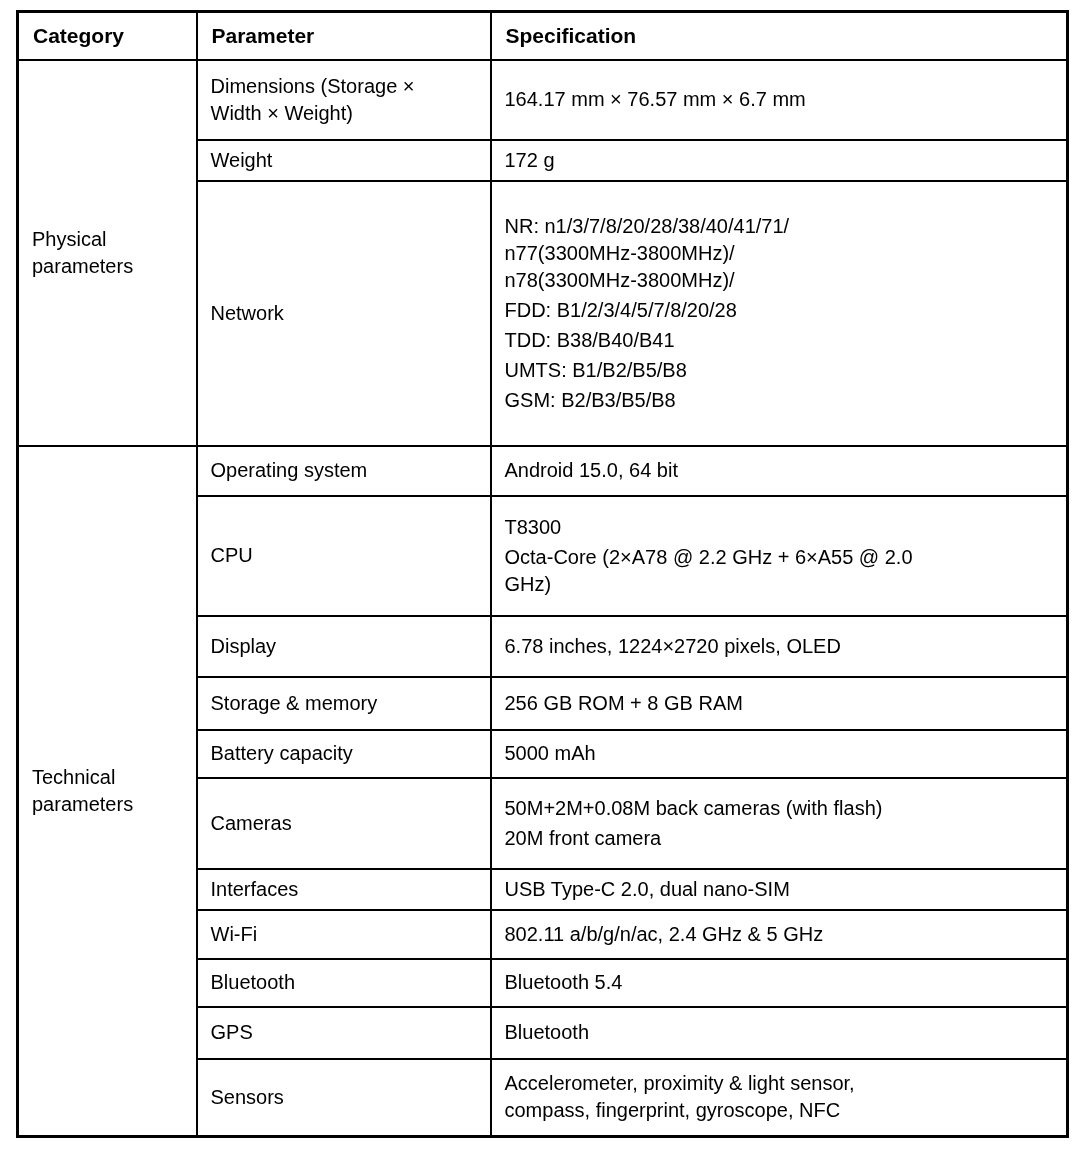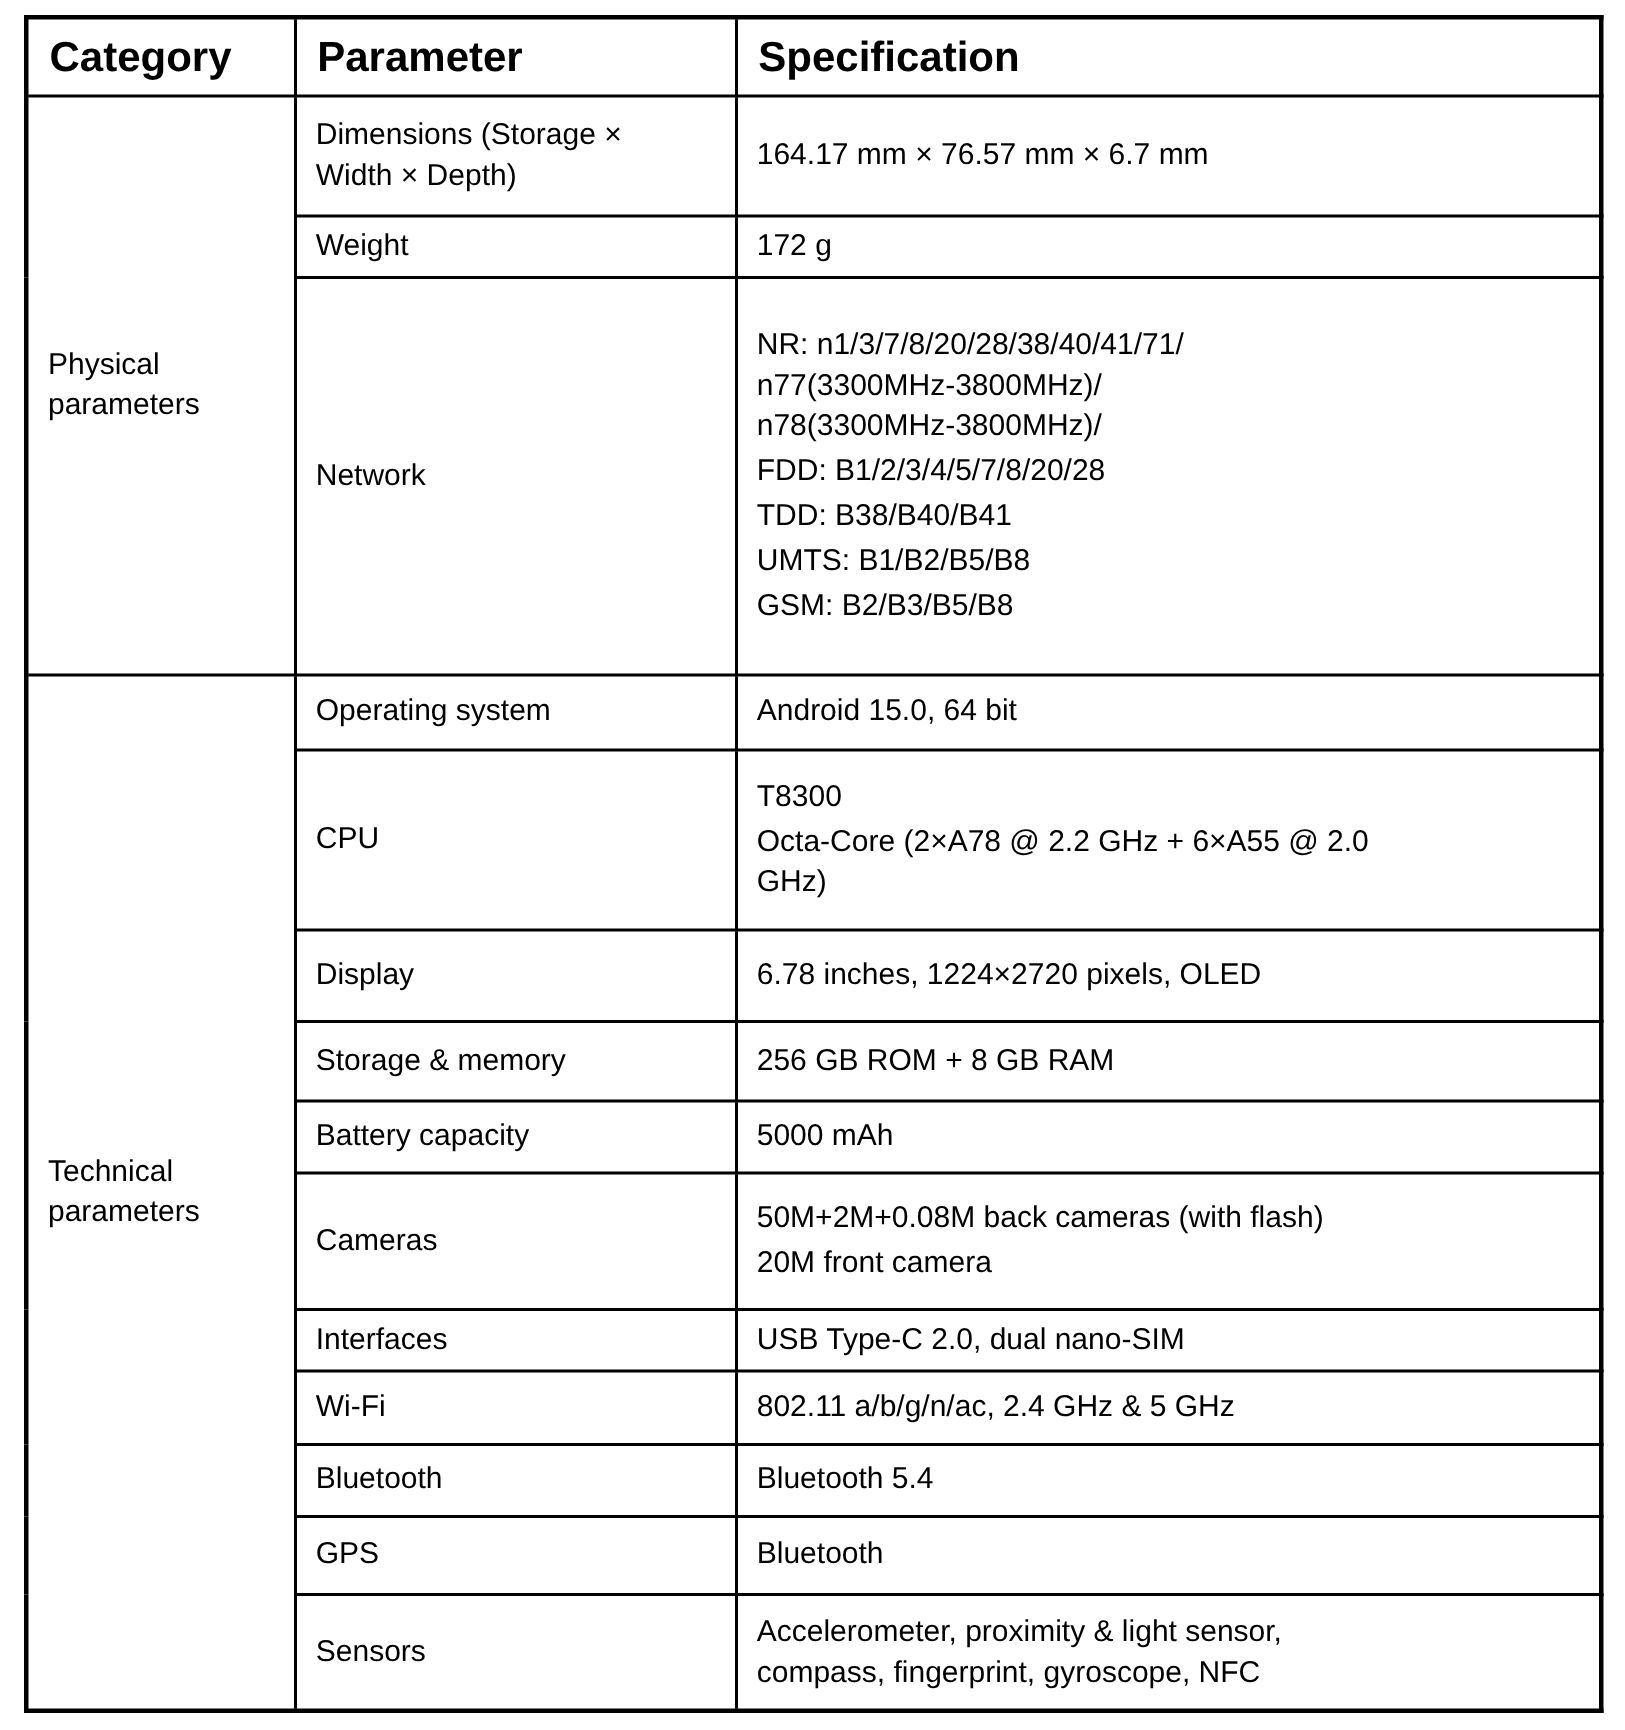--- a/index.html
+++ b/index.html
@@ -31,21 +31,21 @@
     border: 2px solid #000000;
     vertical-align: middle;
     text-align: left;
     padding: 6px 14px 6px 13px;
     font-size: 20px;
     line-height: 1.35;
     color: #000000;
     overflow: hidden;
   }
   .spec-table th {
-    font-size: 28px;
+    font-size: 21px;
     font-weight: 700;
     padding-left: 14px;
   }
   .spec-table td.cat-cell {
     padding-left: 13px;
     vertical-align: middle;
   }
   .ln { margin: 0; }
   .gap { margin-top: 3px; }
   
@@ -82,21 +82,21 @@
       <th>Parameter</th>
       <th>Specification</th>
     </tr>
 
     <tr class="h-dims">
       <td class="cat-cell" rowspan="3">
         <p class="ln">Physical parameters</p>
       </td>
       <td>
         <p class="ln">Dimensions (Storage ×</p>
-        <p class="ln">Width × Depth)</p>
+        <p class="ln">Width × Weight)</p>
       </td>
       <td>
         <p class="ln">164.17 mm × 76.57 mm × 6.7 mm</p>
       </td>
     </tr>
 
     <tr class="h-wt">
       <td>
         <p class="ln">Weight</p>
       </td>

